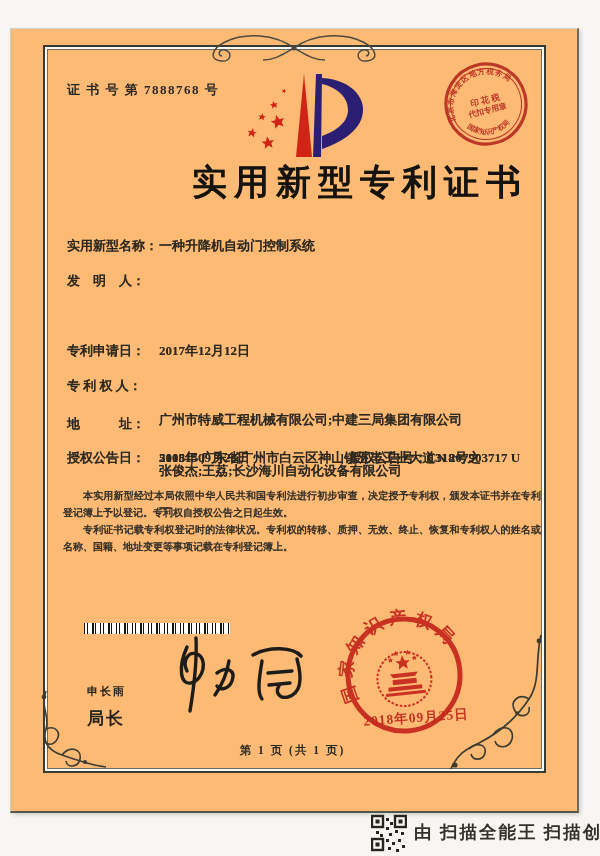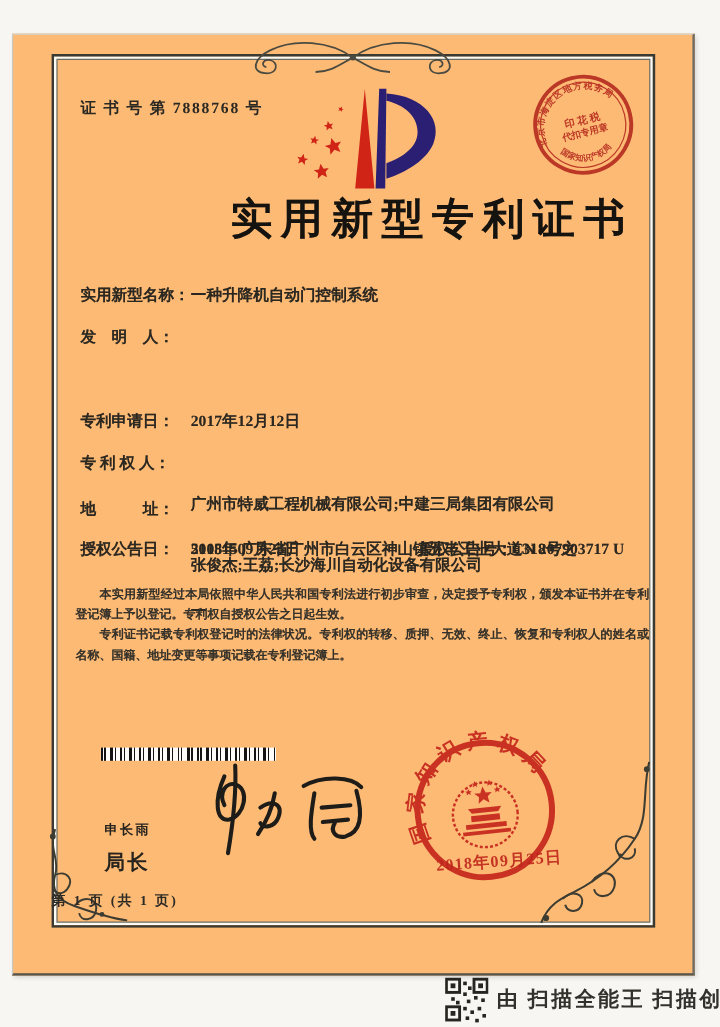--- a/index.html
+++ b/index.html
@@ -58,21 +58,21 @@
   .director-name{position:absolute;left:76px;top:655px;font-size:11px;font-weight:700;color:#26231e;letter-spacing:2px;}
   .signature{position:absolute;left:150px;top:602px;}
   .main-seal{position:absolute;left:308px;top:561px;opacity:.92;}
   .seal-date{
     position:absolute;left:340px;top:680px;width:130px;text-align:center;
     font-size:13.5px;font-weight:700;color:#bf261b;letter-spacing:1px;
     transform:rotate(-4deg);opacity:.9;
   }
   .tax-stamp{position:absolute;left:425px;top:25px;opacity:.88;}
   .page-footer{
-    position:absolute;left:32px;top:714px;width:499px;text-align:left;
+    position:absolute;left:32px;top:714px;width:499px;text-align:center;
     font-size:11.5px;font-weight:700;color:#2c2a24;letter-spacing:2px;
   }
   .flourish-top{position:absolute;left:168px;top:1px;}
   .orn-bl{position:absolute;left:25px;top:660px;}
   .orn-br{position:absolute;left:438px;top:604px;}
   .qr{position:absolute;left:371px;top:812px;}
   .scan-credit{
     position:absolute;left:414px;top:820px;
     font-size:17.5px;font-weight:600;color:#33312b;letter-spacing:2px;white-space:pre;
   }

